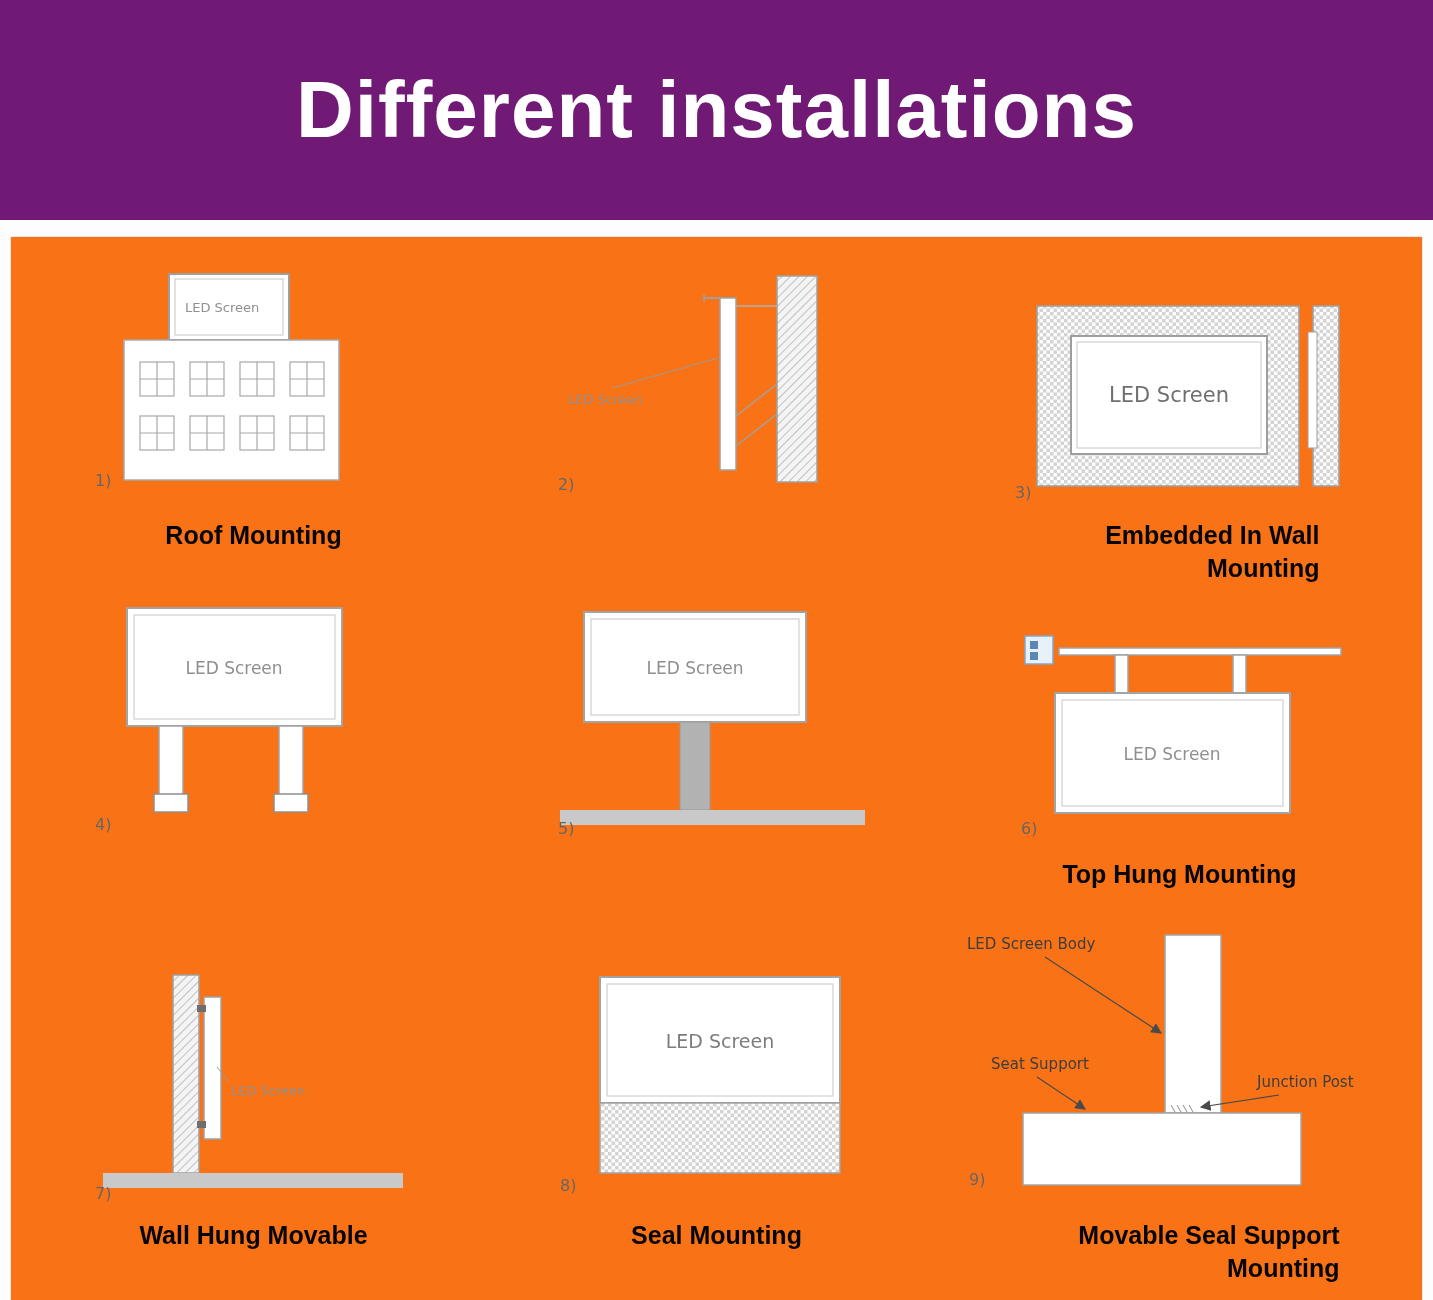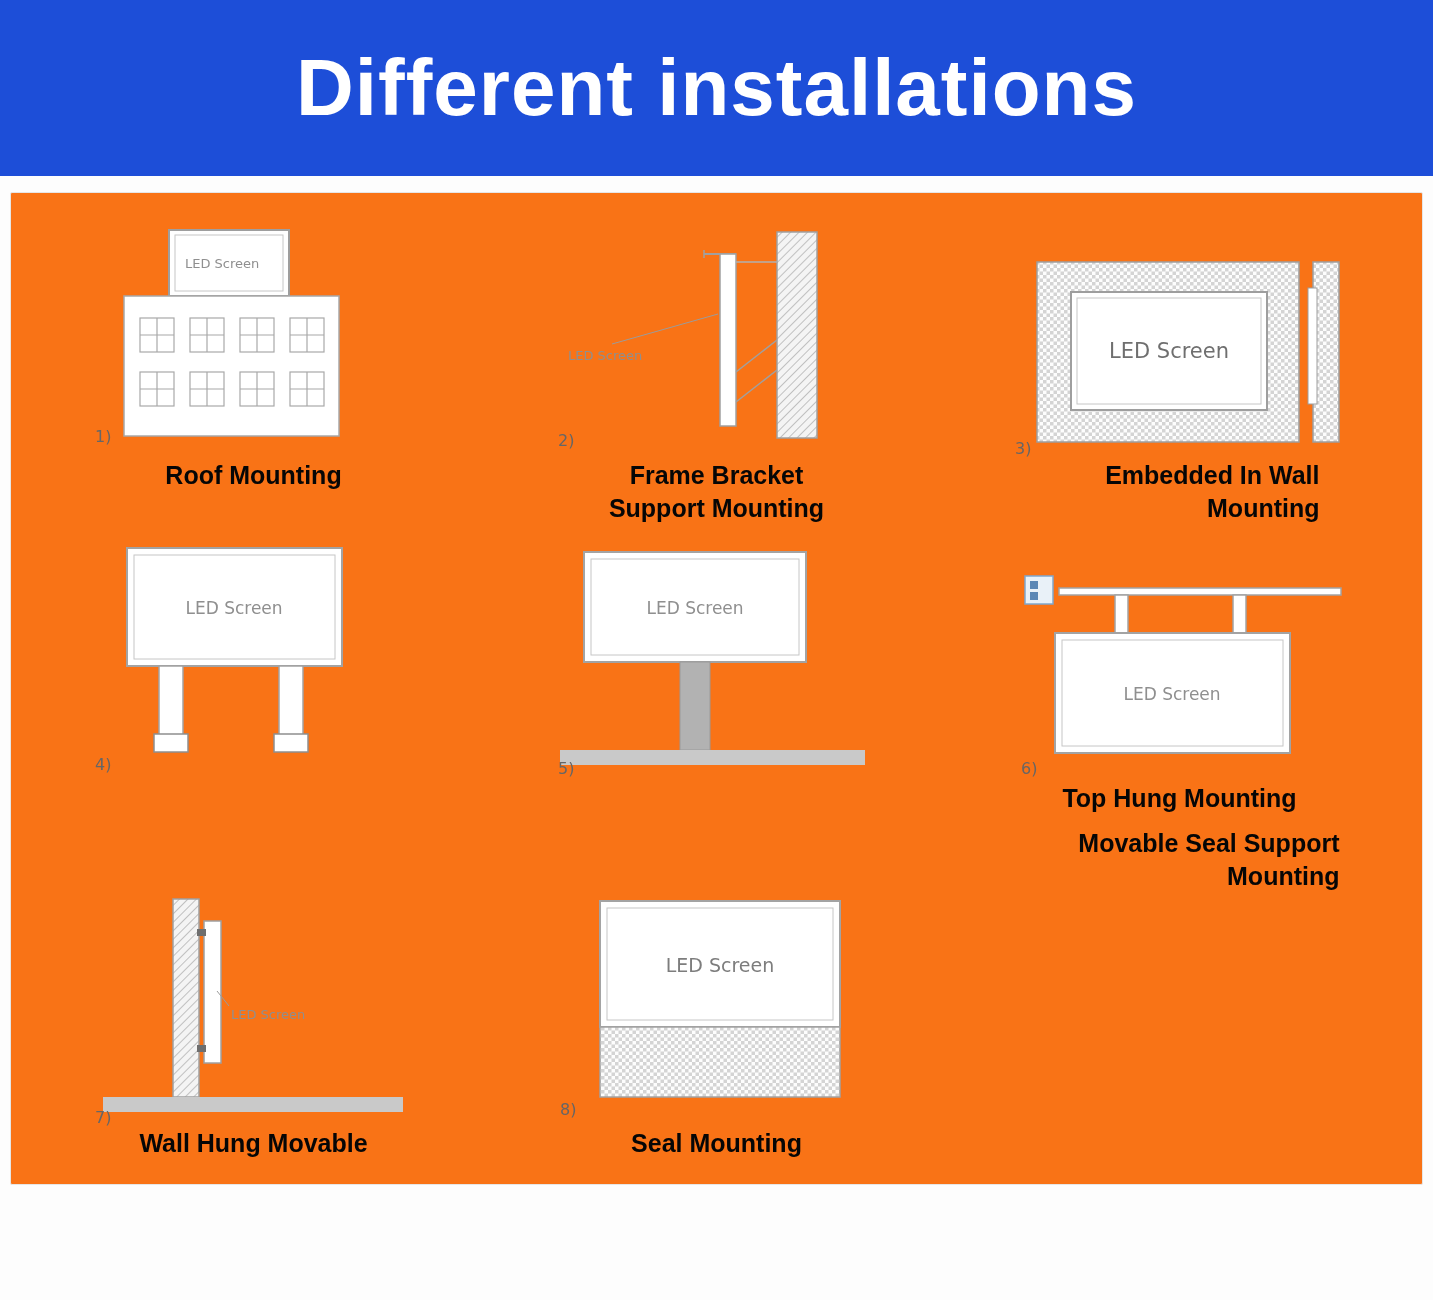--- a/index.html
+++ b/index.html
@@ -1,26 +1,26 @@
 <!DOCTYPE html>
 <html><head>
 <meta charset="utf-8">
 <style>
   html,body{margin:0;padding:0;background:#fff;}
   .page{width:1433px;height:1300px;background:#fdfdfd;position:relative;font-family:"Liberation Sans",sans-serif;overflow:hidden;}
-  .header{height:176px;background:#1d4ed8;display:flex;align-items:center;justify-content:center;}
+  .header{height:220px;background:#701a75;display:flex;align-items:center;justify-content:center;}
   .header .title{color:#ffffff;font-size:80px;font-weight:bold;margin:0;letter-spacing:1px;}
   .frame{margin:16px 10px 0;border:1px solid #e6e6e6;border-radius:2px;background:#f97316;padding:26px 18px 12px;}
   .grid{display:grid;grid-template-columns:1fr 1fr 1fr;column-gap:14px;}
   figure{margin:0 0 12px;display:flex;flex-direction:column;align-items:center;}
   .diagram{display:flex;align-items:flex-end;justify-content:center;}
   .diagram.r1{height:240px;}
   .diagram.r2{height:245px;}
   .diagram.r3{height:300px;}
-  figcaption{font-weight:bold;font-size:25px;color:#060606;line-height:1.32;}
+  figcaption{font-weight:bold;font-size:25px;color:#060606;line-height:1.32;margin-top:16px;}
   .cap-center{text-align:center;}
   .cap-left{text-align:right;}
   .w250{width:250px;}
   .w280{width:280px;}
   .w320{width:320px;}
   svg{display:block;}
   svg text{font-family:"DejaVu Sans",sans-serif;}
 </style>
 </head>
 <body>
@@ -98,21 +98,20 @@
             <line x1="152" y1="26" x2="152" y2="34" stroke="#a0a0a0" stroke-width="1.5"></line>
             <rect x="168" y="30" width="16" height="172" fill="#fff" stroke="#a0a0a0" stroke-width="1.5"></rect>
             <line x1="184" y1="38" x2="225" y2="38" stroke="#b0b0b0" stroke-width="1.5"></line>
             <line x1="184" y1="148" x2="225" y2="116" stroke="#a0a0a0" stroke-width="1.5"></line>
             <line x1="184" y1="178" x2="225" y2="146" stroke="#a0a0a0" stroke-width="1.5"></line>
             <line x1="60" y1="120" x2="166" y2="90" stroke="#9b9b9b" stroke-width="1"></line>
             <text x="16" y="136" font-size="13" fill="#8f8f8f">LED Screen</text>
             <text x="6" y="222" font-size="16" fill="#666">2)</text>
           </svg>
         </div>
-        <figcaption class="cap-center w250">Frame Bracket Support Mounting</figcaption>
       </figure>
 
       <figure>
         <div class="diagram r1">
           <svg viewBox="0 0 330 205" width="330" height="205">
             <rect x="22" y="8" width="262" height="180" fill="url(#crossHatch)" stroke="#9e9e9e" stroke-width="1.5"></rect>
             <rect x="56" y="38" width="196" height="118" fill="#fff" stroke="#9e9e9e" stroke-width="2"></rect>
             <rect x="62" y="44" width="184" height="106" fill="none" stroke="#c6c6c6" stroke-width="1"></rect>
             <text x="154" y="104" font-size="21" fill="#6f6f6f" text-anchor="middle">LED Screen</text>
             <rect x="298" y="8" width="26" height="180" fill="url(#crossHatch)" stroke="#9e9e9e" stroke-width="1.5"></rect>
@@ -192,18 +191,37 @@
             <rect x="55" y="21" width="226" height="112" fill="none" stroke="#c6c6c6" stroke-width="1"></rect>
             <text x="168" y="85" font-size="19" fill="#7d7d7d" text-anchor="middle">LED Screen</text>
             <rect x="48" y="140" width="240" height="70" fill="url(#crossHatch)" stroke="#a3a3a3" stroke-width="1.5"></rect>
             <text x="8" y="228" font-size="16" fill="#666">8)</text>
           </svg>
         </div>
         <figcaption class="cap-center">Seal Mounting</figcaption>
       </figure>
 
       <figure>
+        <div class="diagram r3">
+          <svg viewBox="0 0 430 280" width="430" height="280">
+            <rect x="200" y="12" width="56" height="178" fill="#fff" stroke="#a3a3a3" stroke-width="1.5"></rect>
+            <rect x="58" y="190" width="278" height="72" fill="#fff" stroke="#a3a3a3" stroke-width="1.5"></rect>
+            <g stroke="#8f8f8f" stroke-width="1">
+              <line x1="206" y1="182" x2="210" y2="189"></line>
+              <line x1="212" y1="182" x2="216" y2="189"></line>
+              <line x1="218" y1="182" x2="222" y2="189"></line>
+              <line x1="224" y1="182" x2="228" y2="189"></line>
+            </g>
+            <text x="2" y="26" font-size="15" fill="#3d3d3d">LED Screen Body</text>
+            <line x1="80" y1="34" x2="196" y2="110" stroke="#4a4a4a" stroke-width="1.2" marker-end="url(#arrowhead)"></line>
+            <text x="26" y="146" font-size="15" fill="#3d3d3d">Seat Support</text>
+            <line x1="72" y1="154" x2="120" y2="186" stroke="#4a4a4a" stroke-width="1.2" marker-end="url(#arrowhead)"></line>
+            <text x="292" y="164" font-size="15" fill="#3d3d3d">Junction Post</text>
+            <line x1="314" y1="172" x2="236" y2="184" stroke="#4a4a4a" stroke-width="1.2" marker-end="url(#arrowhead)"></line>
+            <text x="4" y="262" font-size="16" fill="#666">9)</text>
+          </svg>
+        </div>
         <figcaption class="cap-left w320">Movable Seal Support Mounting</figcaption>
       </figure>
 
     </div>
   </div>
 </div>
 
 </body></html>

